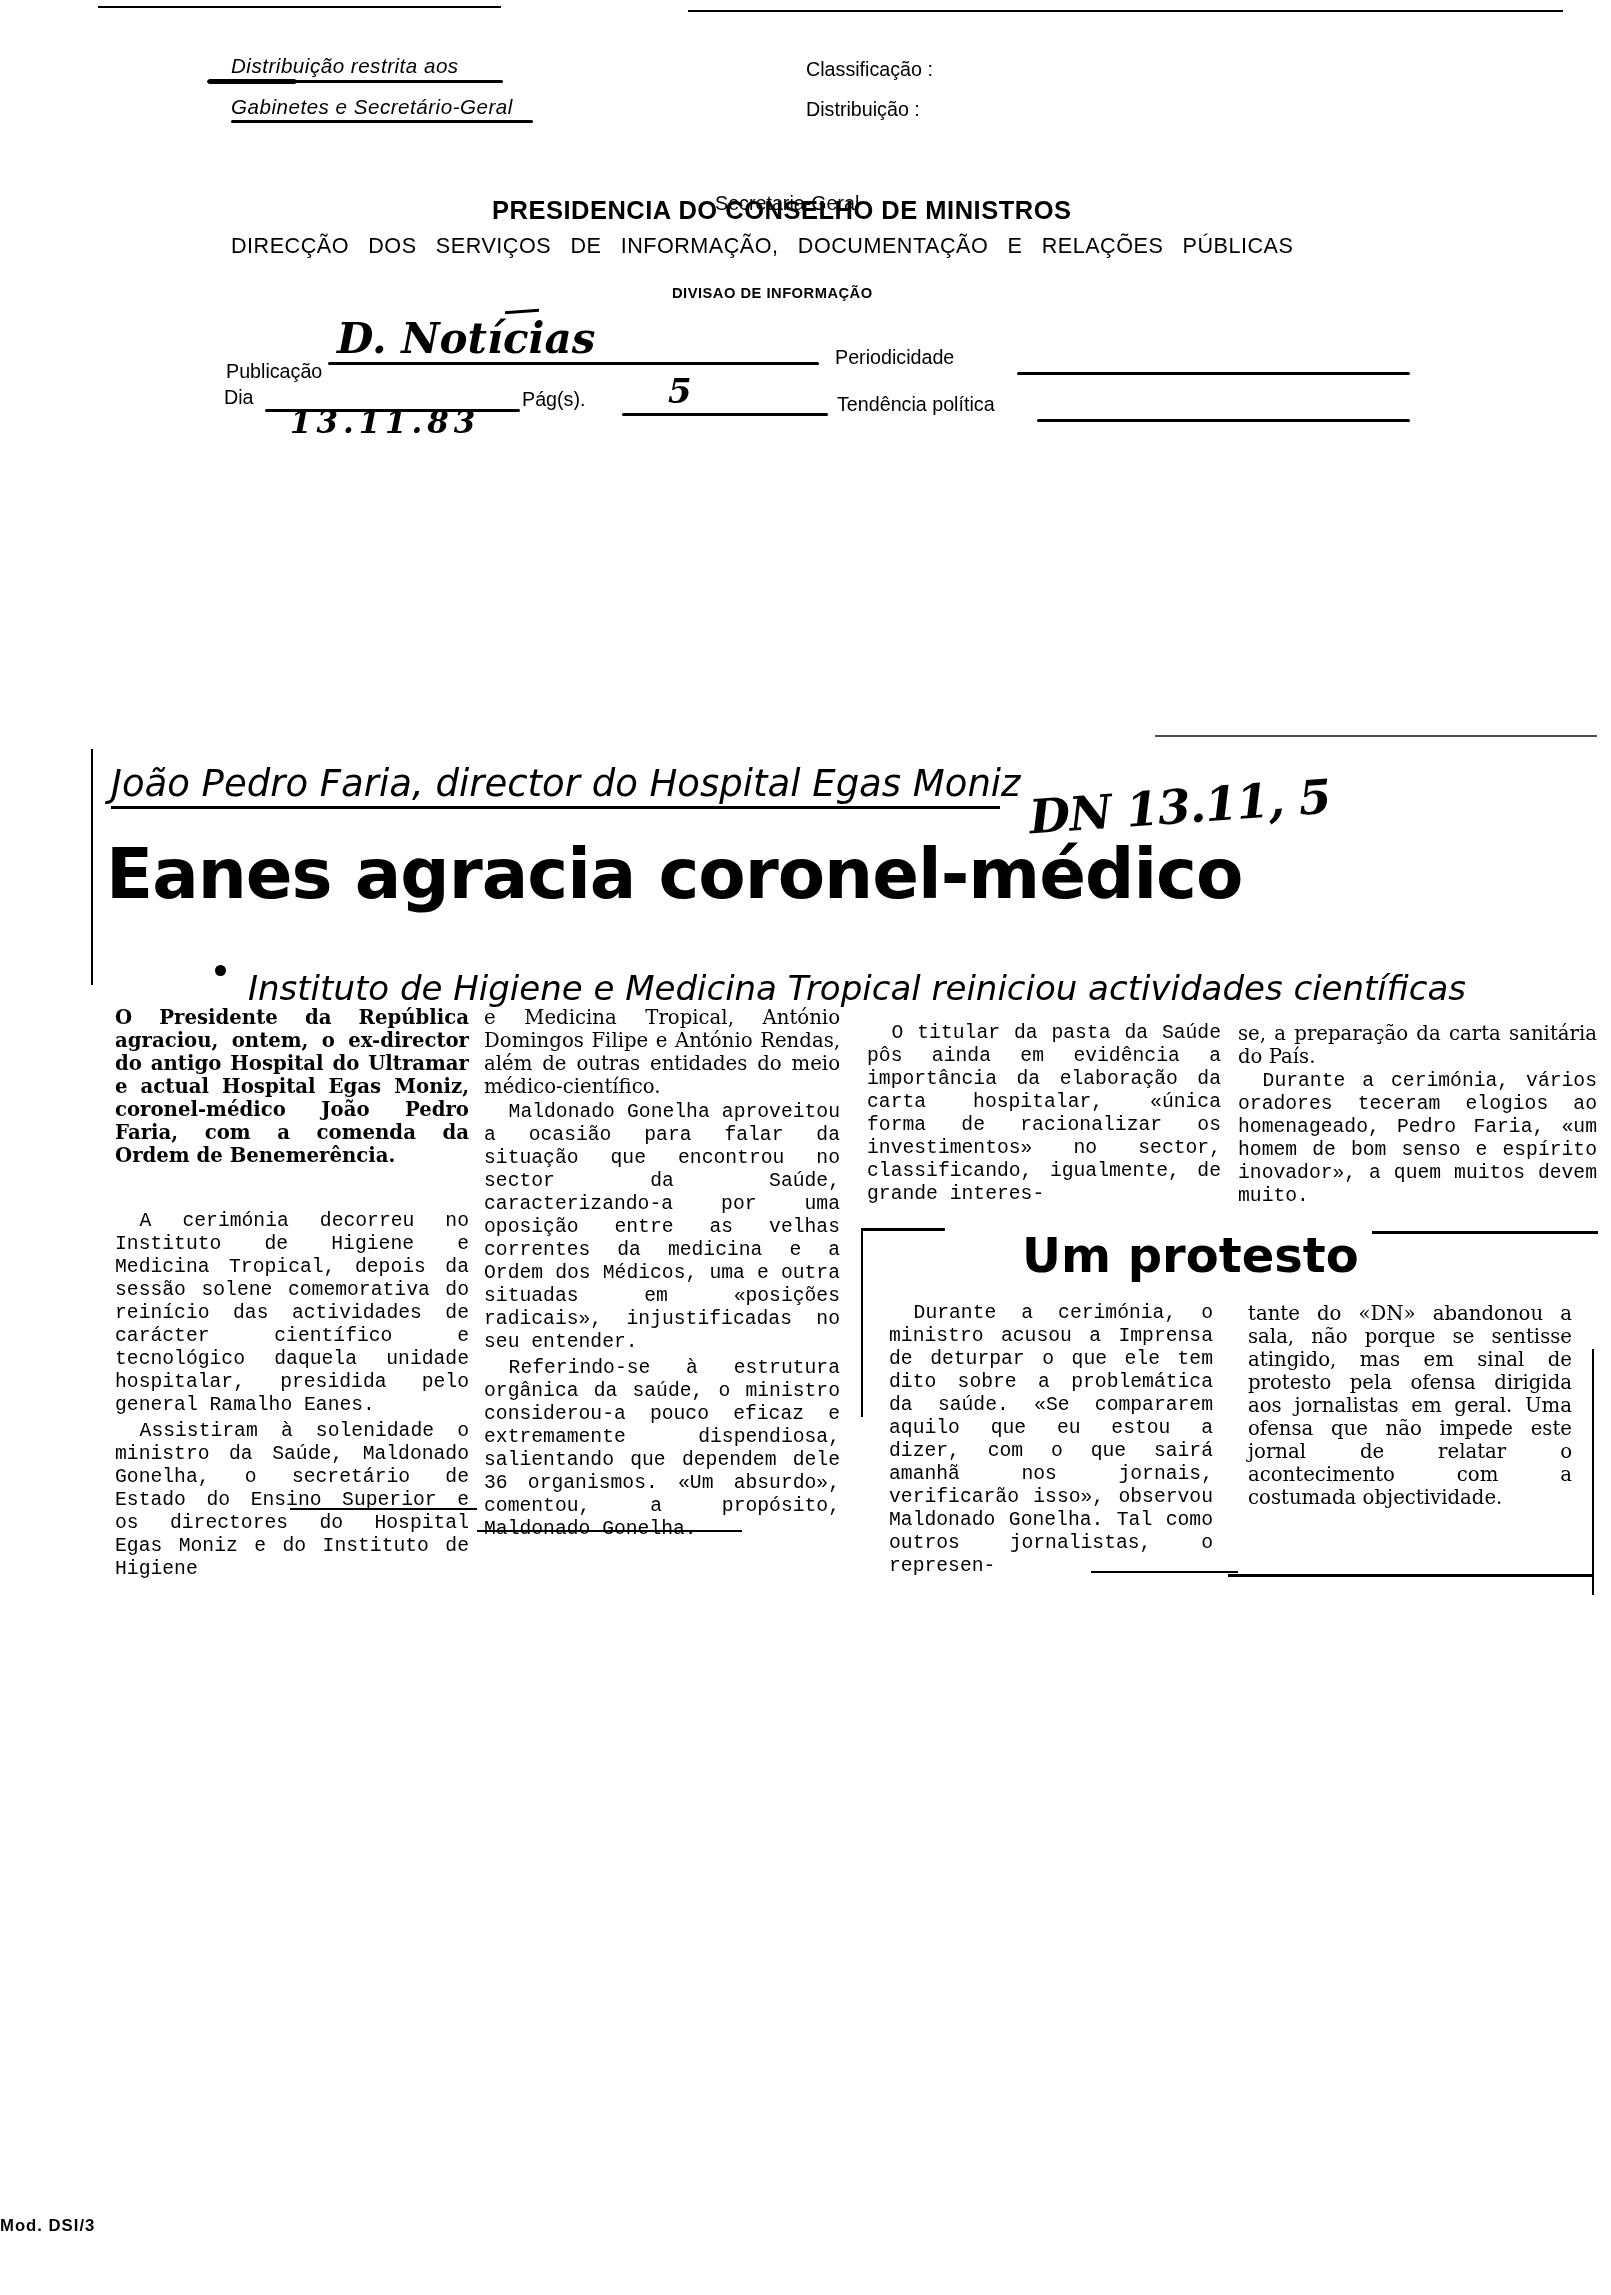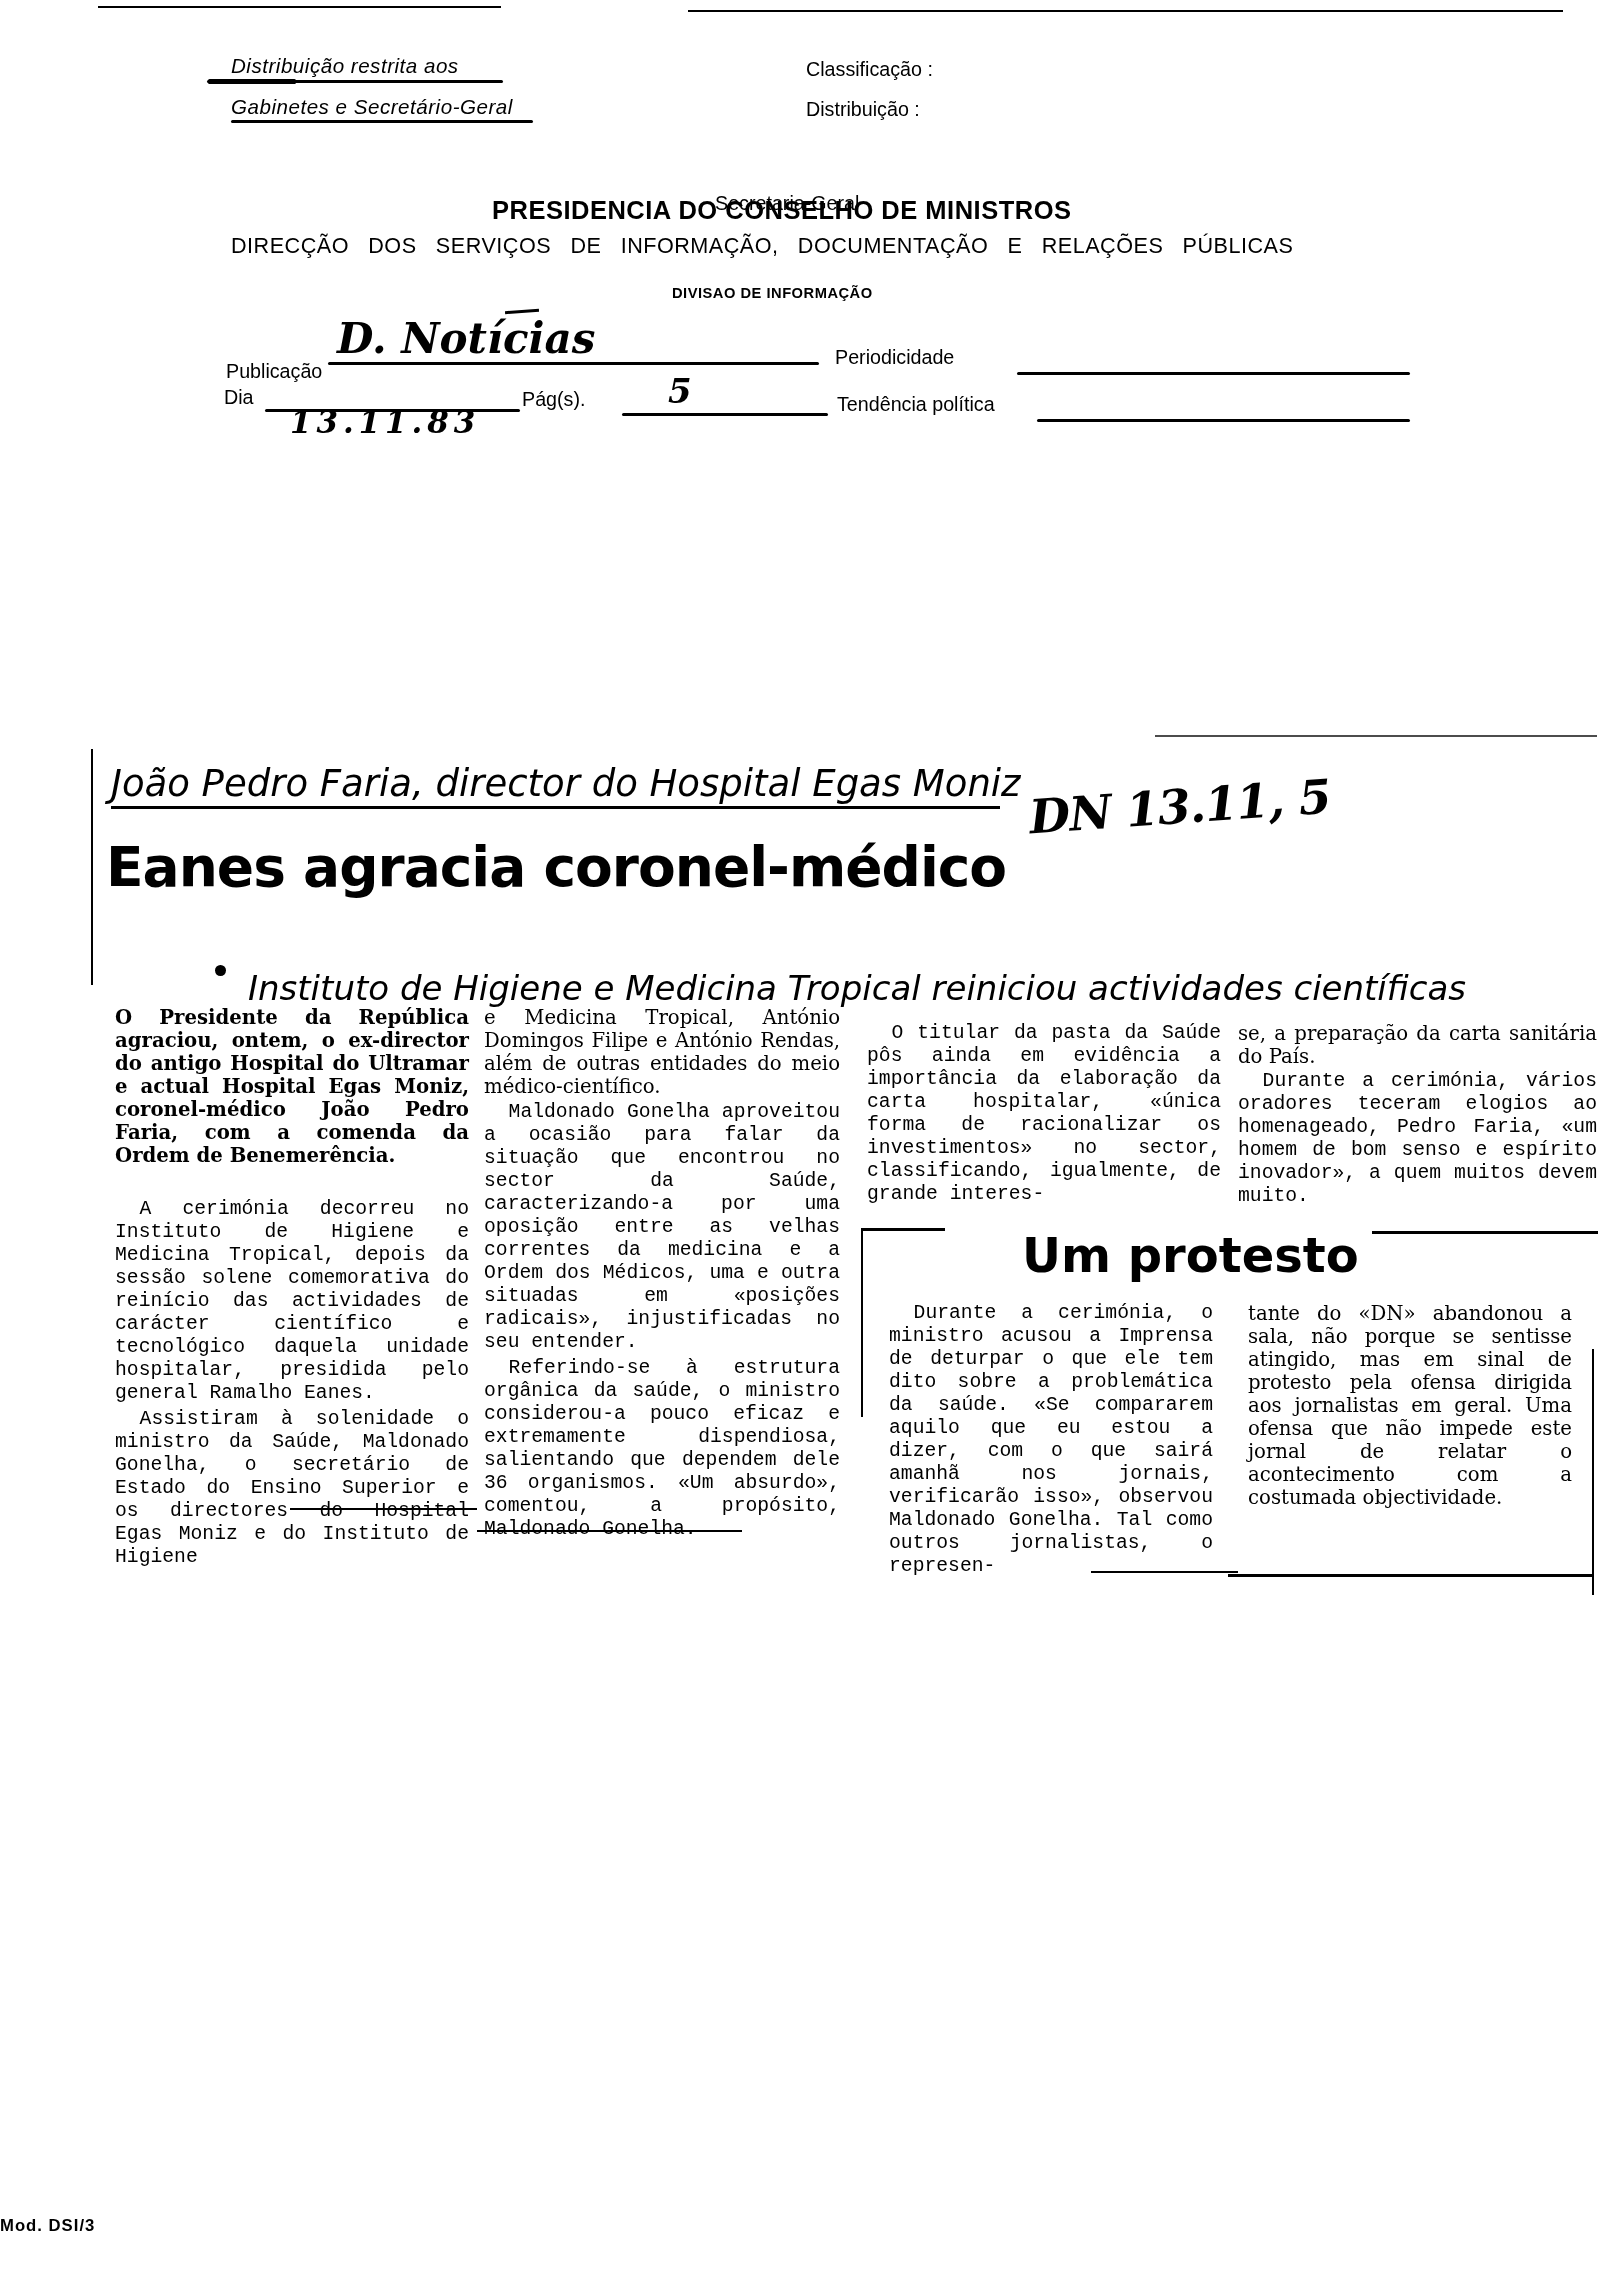--- a/index.html
+++ b/index.html
@@ -18,21 +18,21 @@
     .ul-thick { position: absolute; height: 3.4px; background: #000; border-radius: 1.5px; }
     .form-label { font-size: 19.7px; font-family: "Liberation Sans", sans-serif; }
     .title-main { font-size: 25.5px; font-weight: bold; letter-spacing: 0.5px; }
     .title-sub { font-size: 19.7px; }
     .title-dir { font-size: 21.6px; word-spacing: 12.8px; letter-spacing: 0.5px; }
     .title-div { font-size: 14.7px; font-weight: bold; letter-spacing: 0.5px; }
     .hand { font-family: "DejaVu Serif", serif; font-style: italic; font-weight: bold; }
 
     
     .kicker { font-family: "DejaVu Sans", sans-serif; font-style: italic; font-size: 37px; letter-spacing: 0px; }
-    .headline { font-family: "DejaVu Sans", sans-serif; font-weight: bold; font-size: 55px; letter-spacing: -1px; line-height: 1; }
+    .headline { font-family: "DejaVu Sans", sans-serif; font-weight: bold; font-size: 69px; letter-spacing: -1px; line-height: 1; }
     .subhead { font-family: "DejaVu Sans", sans-serif; font-style: italic; font-size: 34px; }
     .col {
       position: absolute; font-family: "DejaVu Serif", serif; font-size: 19.7px;
       line-height: 23px; text-align: justify;
     }
     .col p { margin: 0; }
     .col p.indent { text-indent: 24.6px; font-family: Liberation Mono, monospace; }
     .col p.gap { margin-top: 17.7px; }
     .lead { font-weight: bold; }
     .box-title { font-family: "DejaVu Sans", sans-serif; font-weight: bold; font-size: 48px; line-height: 1; }
@@ -164,21 +164,21 @@
 <div class="abs" style="left:111px; top:806px; width:889px; height:2.5px; background:#000;"></div>
 <div class="abs hand" style="left:1029px; top:779px; font-size:47px; letter-spacing:-1px; transform:rotate(-4deg);">DN 13.11, 5</div>
 
 <div class="abs headline" style="left:106px; top:840px;">Eanes agracia coronel-médico</div>
 
 <div class="abs" style="left:215px; top:965px; width:10.8px; height:10.8px; border-radius:50%; background:#000;"></div>
 <div class="abs subhead" style="left:248px; top:968px;">Instituto de Higiene e Medicina Tropical reiniciou actividades científicas</div>
 
 <div class="col" style="left:115px; top:1006px; width:354px;">
   <p class="lead">O Presidente da República agraciou, ontem, o ex-director do antigo Hospital do Ultramar e actual Hospital Egas Moniz, coronel-médico João Pedro Faria, com a comenda da Ordem de Benemerência.</p>
-  <p class="indent gap" style="margin-top:31px;">A cerimónia decorreu no Instituto de Higiene e Medicina Tropical, depois da sessão solene comemorativa do reinício das actividades de carácter científico e tecnológico daquela unidade hospitalar, presidida pelo general Ramalho Eanes.</p>
+  <p class="indent gap" style="margin-top:43px;">A cerimónia decorreu no Instituto de Higiene e Medicina Tropical, depois da sessão solene comemorativa do reinício das actividades de carácter científico e tecnológico daquela unidade hospitalar, presidida pelo general Ramalho Eanes.</p>
   <p class="indent" style="margin-top:2.9px;">Assistiram à solenidade o ministro da Saúde, Maldonado Gonelha, o secretário de Estado do Ensino Superior e os directores do Hospital Egas Moniz e do Instituto de Higiene</p>
 </div>
 
 <div class="col" style="left:484px; top:1006px; width:356px;">
   <p>e Medicina Tropical, António Domingos Filipe e António Rendas, além de outras entidades do meio médico-científico.</p>
   <p class="indent" style="margin-top:2.9px;">Maldonado Gonelha aproveitou a ocasião para falar da situação que encontrou no sector da Saúde, caracterizando-a por uma oposição entre as velhas correntes da medicina e a Ordem dos Médicos, uma e outra situadas em «posições radicais», injustificadas no seu entender.</p>
   <p class="indent" style="margin-top:2.9px;">Referindo-se à estrutura orgânica da saúde, o ministro considerou-a pouco eficaz e extremamente dispendiosa, salientando que dependem dele 36 organismos. «Um absurdo», comentou, a propósito, Maldonado Gonelha.</p>
 </div>
 <div class="abs" style="left:290px; top:1508px; width:187px; height:2px; background:#000;"></div>
 <div class="abs" style="left:477px; top:1530px; width:265px; height:2px; background:#000;"></div>

